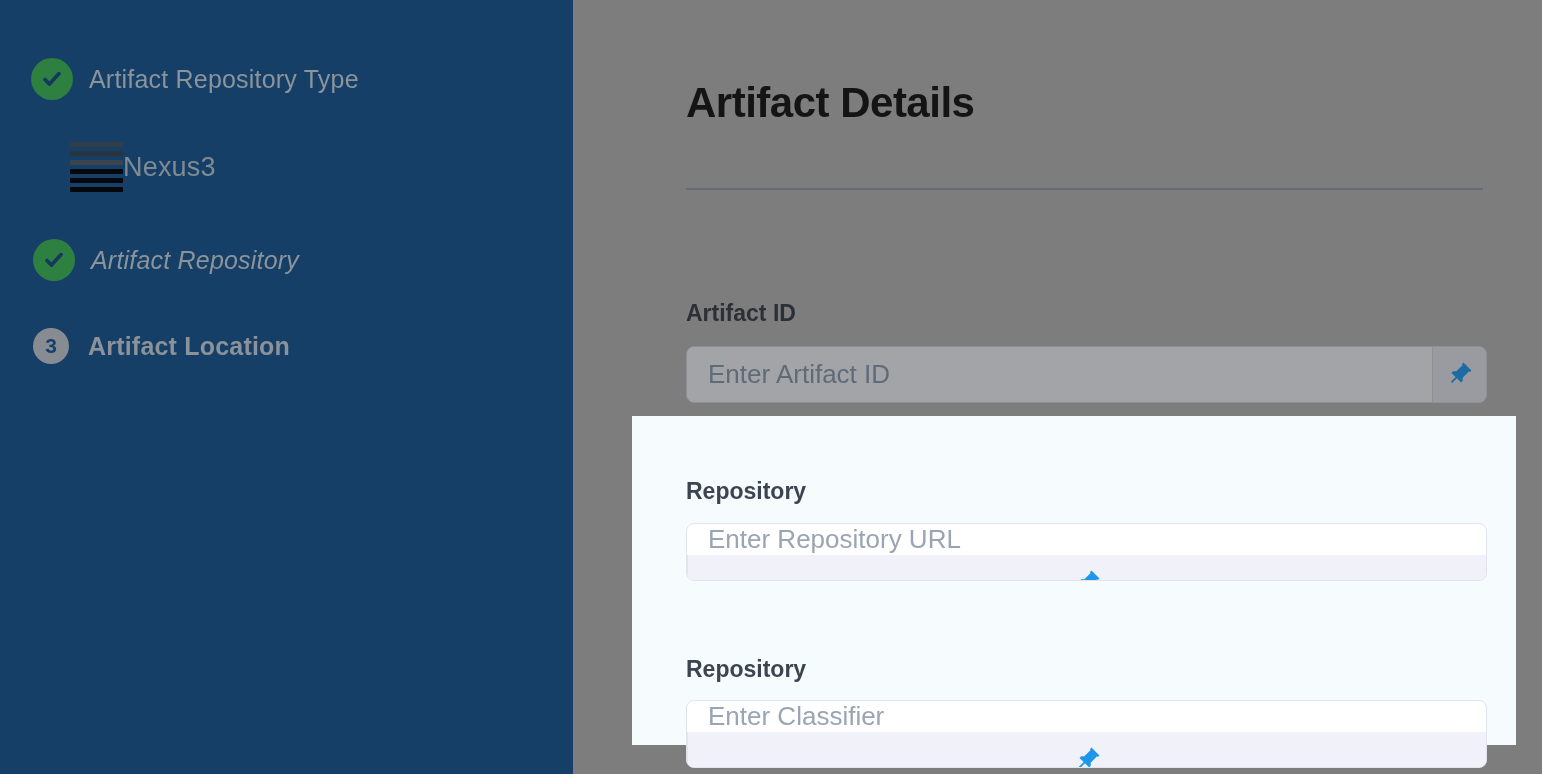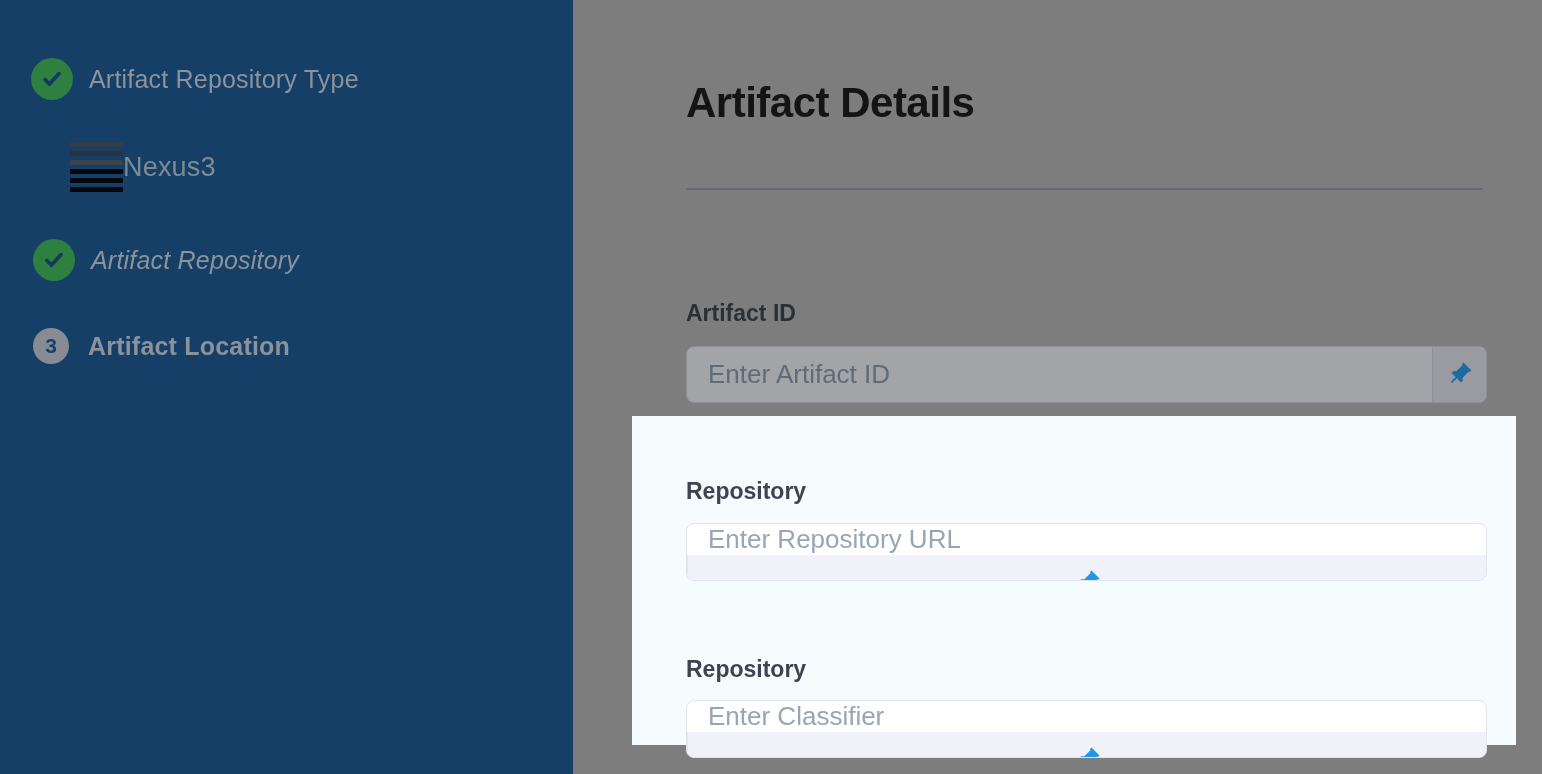--- a/index.html
+++ b/index.html
@@ -39,21 +39,21 @@
 
   .field{position:absolute;left:113px;width:801px;margin-top:36px;}
   .field label{display:block;font-size:23px;font-weight:700;line-height:26px;}
   .field-artifact-id{top:264px;}
   .field-extension{top:442px;}
   .field-classifier{top:620px;}
 
   .input-group{position:absolute;left:0;width:801px;display:flex;border-radius:8px;overflow:hidden;box-sizing:border-box;}
   .field-artifact-id .input-group{top:46px;height:57px;}
   .field-extension .input-group{top:45px;height:58px;}
-  .field-classifier .input-group{top:44px;height:58px;}
+  .field-classifier .input-group{top:44px;height:68px;}
   .input-group input{flex:1 1 auto;min-width:0;border:none;outline:none;font-family:inherit;font-size:26px;padding:0 0 0 21px;background:transparent;}
   .pin-btn{flex:0 0 54px;display:flex;align-items:center;justify-content:center;border:none;margin:0;padding:0;cursor:pointer;}
   .pin-btn svg{width:27px;height:27px;}
 
   
   .field.dim label{color:#2b2f36;}
   .field.dim .input-group{background:#a3a4a8;border:1px solid #8f9095;}
   .field.dim input{color:#0f172a;}
   .field.dim input::placeholder{color:#5f6b78;opacity:1;}
   .field.dim .pin-btn{background:#9a9ba1;border-left:1px solid #8f9095;}

